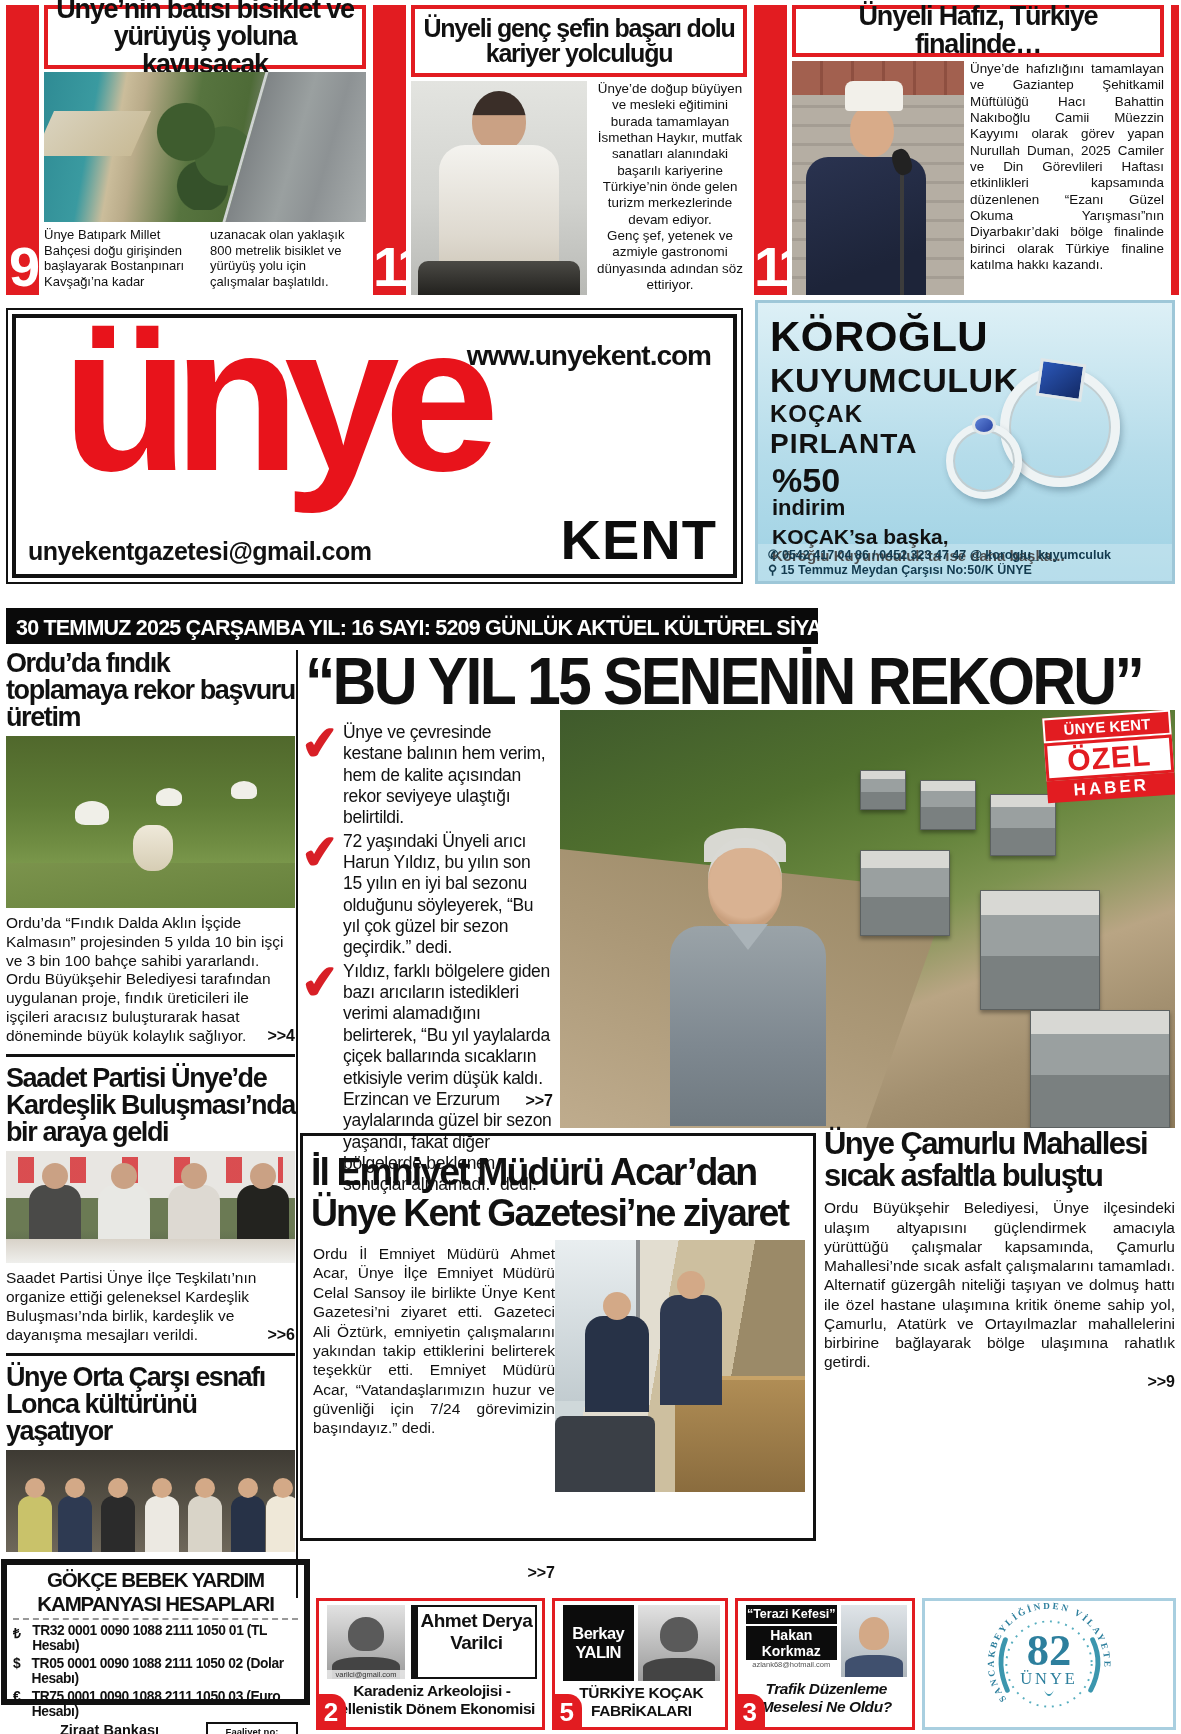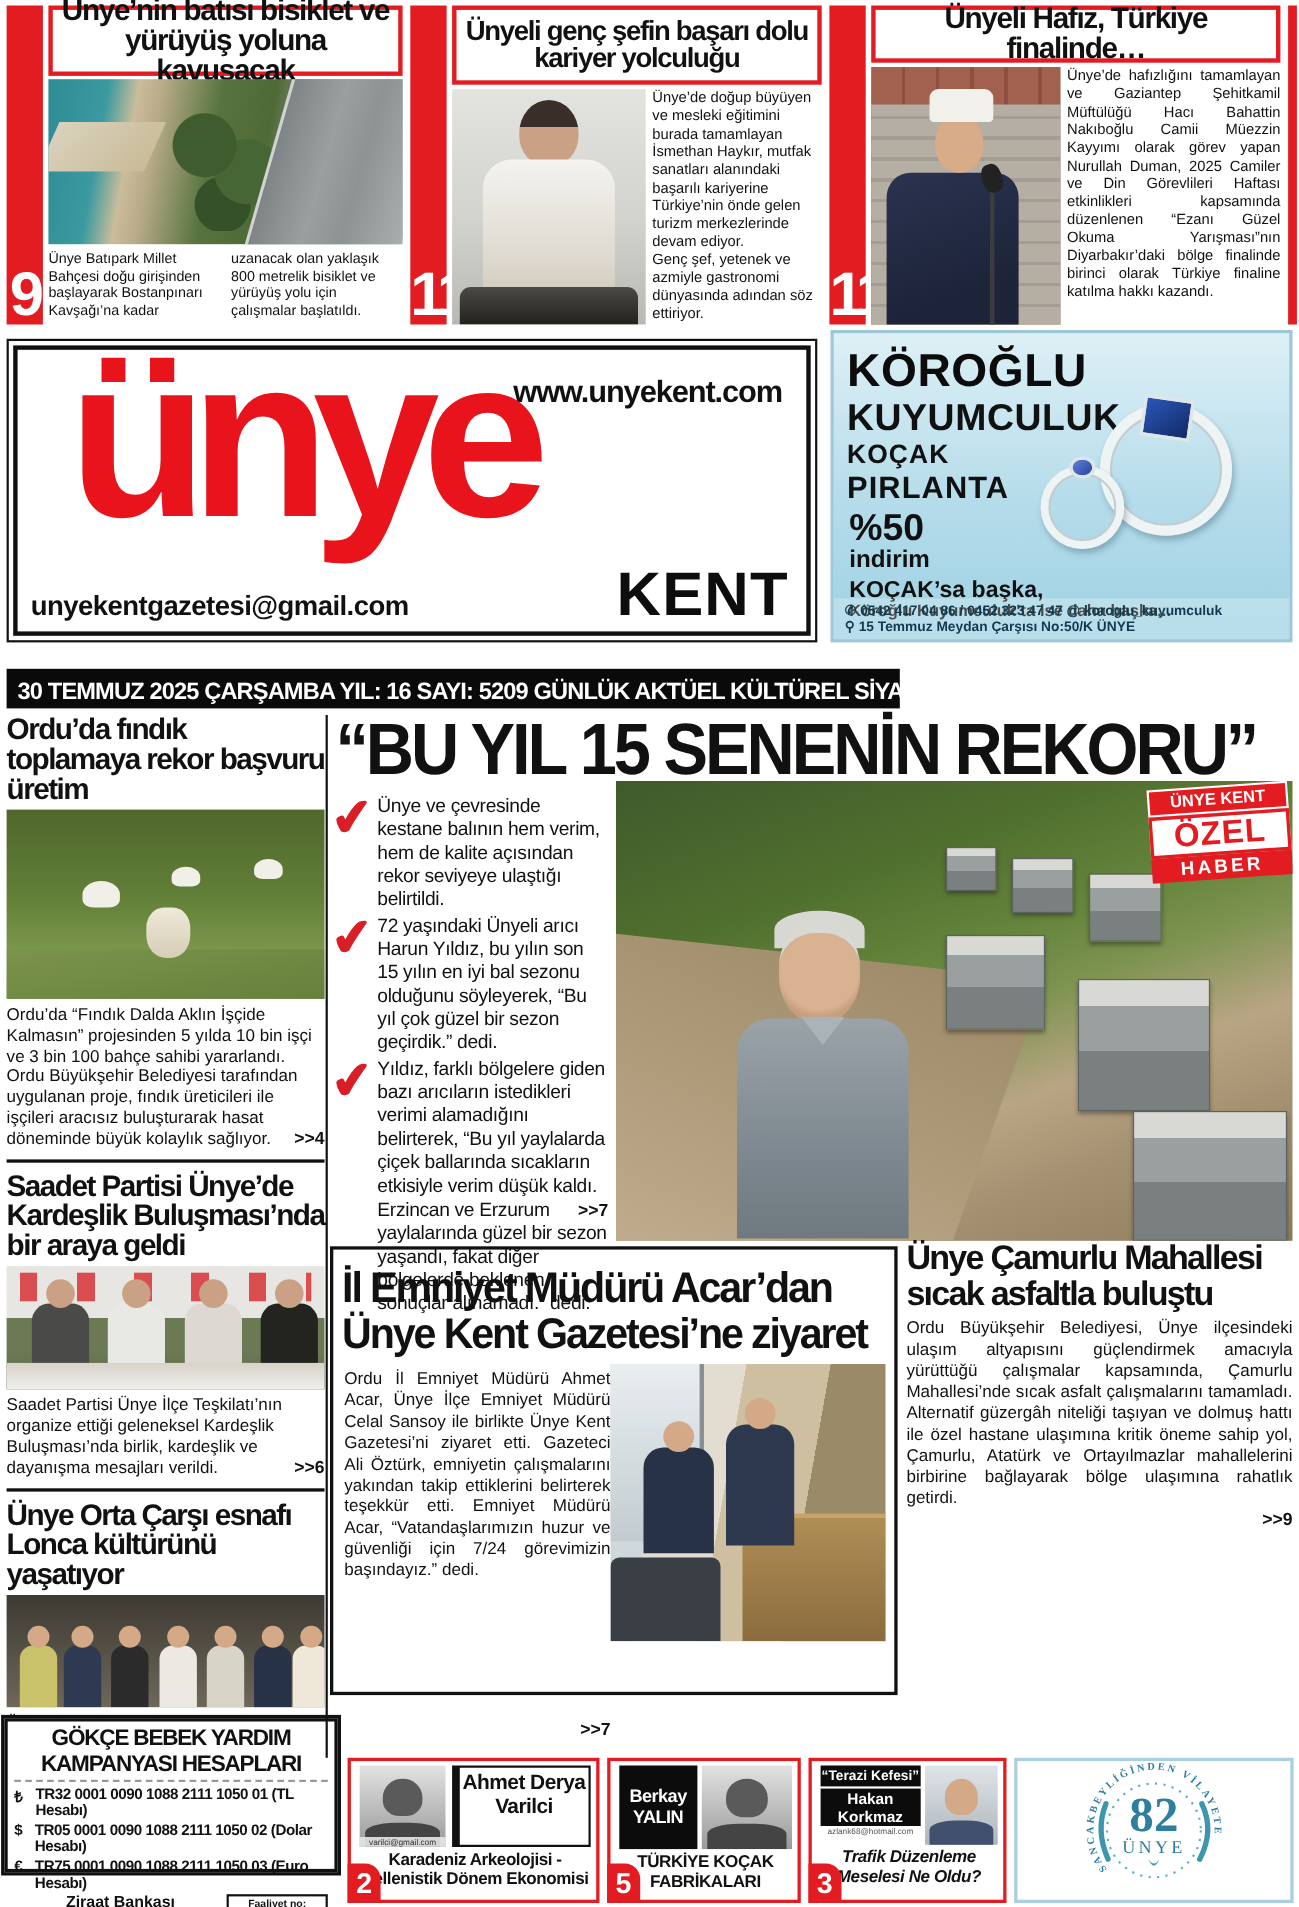--- a/index.html
+++ b/index.html
@@ -33,21 +33,21 @@
 
   #ts1 .tcontent { width:322px; }
   #ts1 .t-headbox { height:64px; font-size:27px; }
   #ts1 .photo { width:100%; height:150px; margin-top:3px; }
   #ts1 .t-caps { display:flex; gap:10px; padding-top:5px; font-size:13px; line-height:1.2; }
   #ts1 .t-caps div { width:50%; }
 
   #ts2 .tcontent { width:336px; }
   #ts2 .t-headbox { height:72px; font-size:25px; }
   #ts2 .photo { width:176px; height:100%; }
-  #ts2 .t-body { flex:1; }
+  #ts2 .t-body { flex:1;text-align:center; }
 
   #ts3 .tcontent { width:372px; }
   #ts3 .t-headbox { height:52px; font-size:27px; }
   #ts3 .photo { width:172px; height:100%; }
   #ts3 .t-body { flex:1; text-align:justify; }
 
   .edge-red { width:8px; background:#e21c21; flex:none; }
 
   
   .ph-coast { background:linear-gradient(100deg,#2f8b94 0%,#3a9aa0 16%,#cbbd9b 24%,#b9ab89 30%,#57743f 46%,#4e6b37 60%,#8e8f8a 70%,#9fa3a2 84%,#b0b3b1 100%); }

